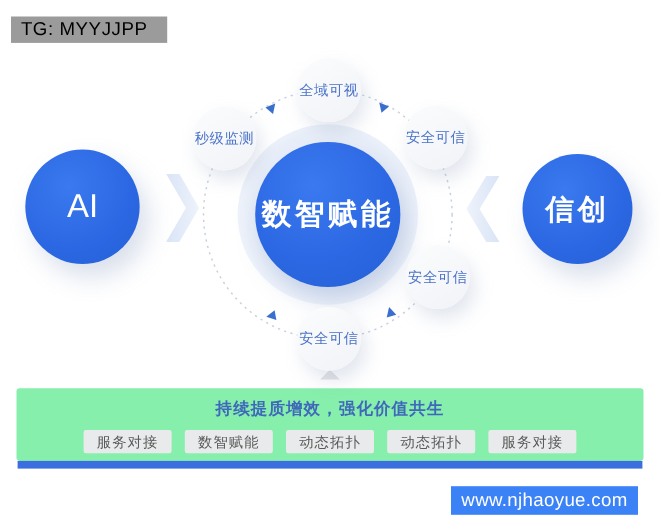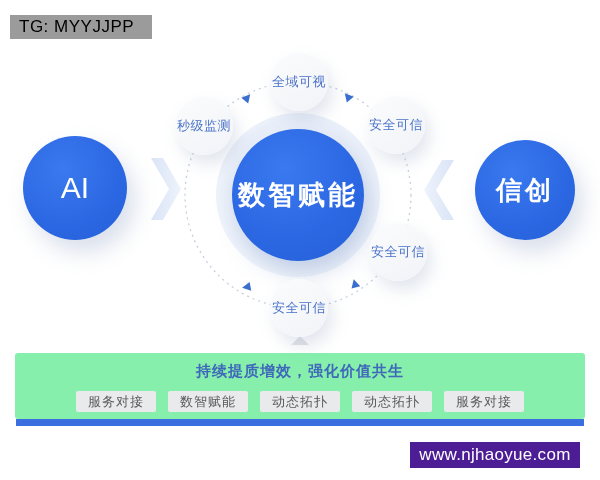--- a/index.html
+++ b/index.html
@@ -12,21 +12,21 @@
   .stage{position:relative;width:600px;height:480px;}
 
   
   .badge-top{
     position:absolute;left:10px;top:15px;width:142px;height:24px;
     background:#9b9b9b;color:#000000;font-size:17px;line-height:24px;
     padding-left:9px;box-sizing:border-box;letter-spacing:.5px;
   }
   .badge-bottom{
     position:absolute;left:410px;top:442px;width:170px;height:26px;
-    background:#4c1d95;color:#ffffff;font-size:17px;line-height:26px;
+    background:#3b82f6;color:#ffffff;font-size:17px;line-height:26px;
     text-align:center;letter-spacing:.3px;
   }
 
   
   .node-big{
     position:absolute;border-radius:50%;
     display:flex;align-items:center;justify-content:center;
     color:#ffffff;
     background:radial-gradient(circle at 38% 32%, #3a79ef 0%, #2b67e2 60%, #2560d6 100%);
     box-shadow:8px 12px 22px rgba(130,150,190,.30);

